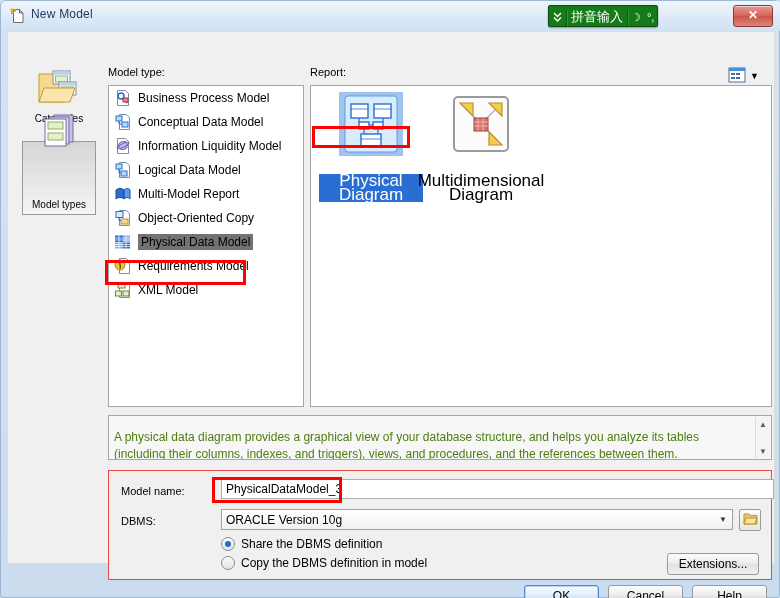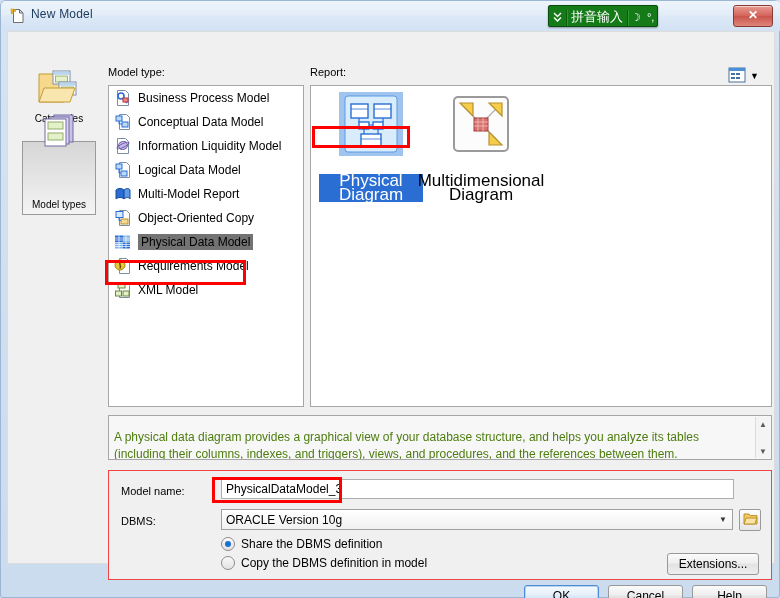--- a/index.html
+++ b/index.html
@@ -409,21 +409,21 @@
     <div class="panel descbox">
       <div class="txt">A physical data diagram provides a graphical view of your database structure, and helps you analyze its tables (including their columns, indexes, and triggers), views, and procedures, and the references between them.</div>
       <div class="vscroll">
         <span class="vs-arrow" style="top:0;">▲</span>
         <span class="vs-arrow" style="bottom:0;">▼</span>
       </div>
     </div>
 
     <div class="formgroup">
       <span class="label" style="left:12px;top:14px;">Model name:</span>
-      <div class="txtinput" style="left:112px;top:8px;width:513px;height:20px;">PhysicalDataModel_3</div>
+      <div class="txtinput" style="left:112px;top:8px;width:553px;height:20px;">PhysicalDataModel_3</div>
 
       <span class="label" style="left:12px;top:44px;">DBMS:</span>
       <div class="combo" style="left:112px;top:38px;width:512px;height:21px;">
         <span>ORACLE Version 10g</span>
         <span class="combo-arrow">▼</span>
       </div>
       <div class="iconbtn" style="left:630px;top:38px;">
         <span>
           <svg width="15" height="13" viewBox="0 0 15 13">
             <path d="M1 2h5l1.2 1.6H14V12H1z" fill="#f5c95f" stroke="#b8912e"></path>

